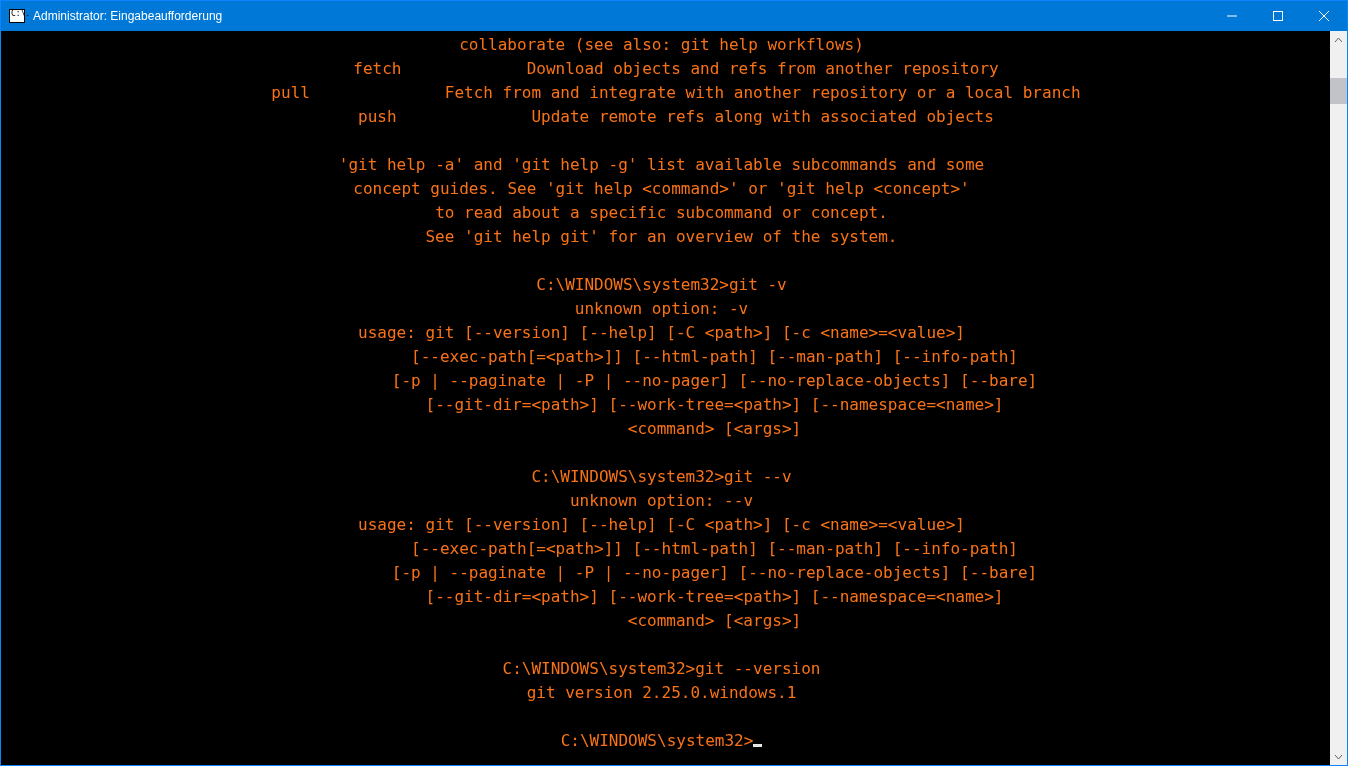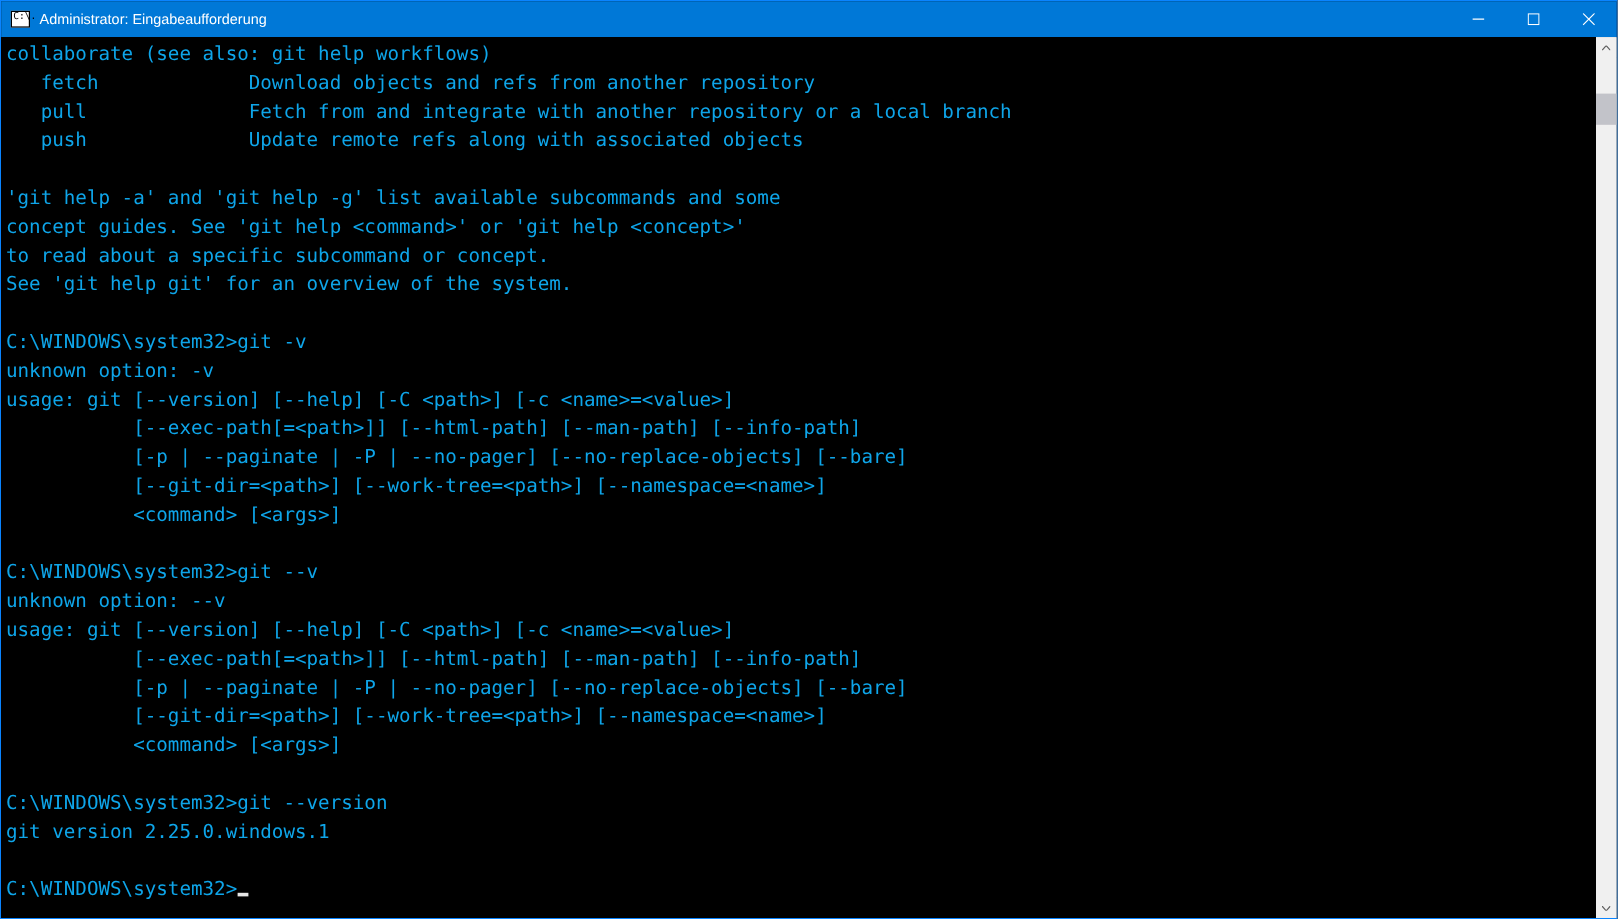--- a/index.html
+++ b/index.html
@@ -26,25 +26,26 @@
   .titlebar .title { flex: 1; padding-left: 2px; }
   .titlebar .ctrl {
     width: 46px; height: 30px; display: flex; align-items: center; justify-content: center;
     font-size: 10px; color: #fff;
   }
   .titlebar .ctrl svg { stroke: #fff; }
   .client {
     flex: 1; display: flex; background: #000;
   }
   .terminal {
-    flex: 1; background: #000; color: #0ea5e9;
+    flex: 1; background: #000; color: #f97316;
     font-family: Consolas, "Lucida Console", monospace;
     font-size: 16px; line-height: 24px;
     white-space: pre; padding: 2px 12px 0 4px;
     overflow: hidden;
+    text-align: center;
   }
   .scrollbar {
     width: 17px; background: #f0f0f0;
     display: flex; flex-direction: column;
     flex: 0 0 17px;
   }
   .sb-btn {
     height: 17px; background: #f0f0f0;
     display: flex; align-items: center; justify-content: center;
   }

